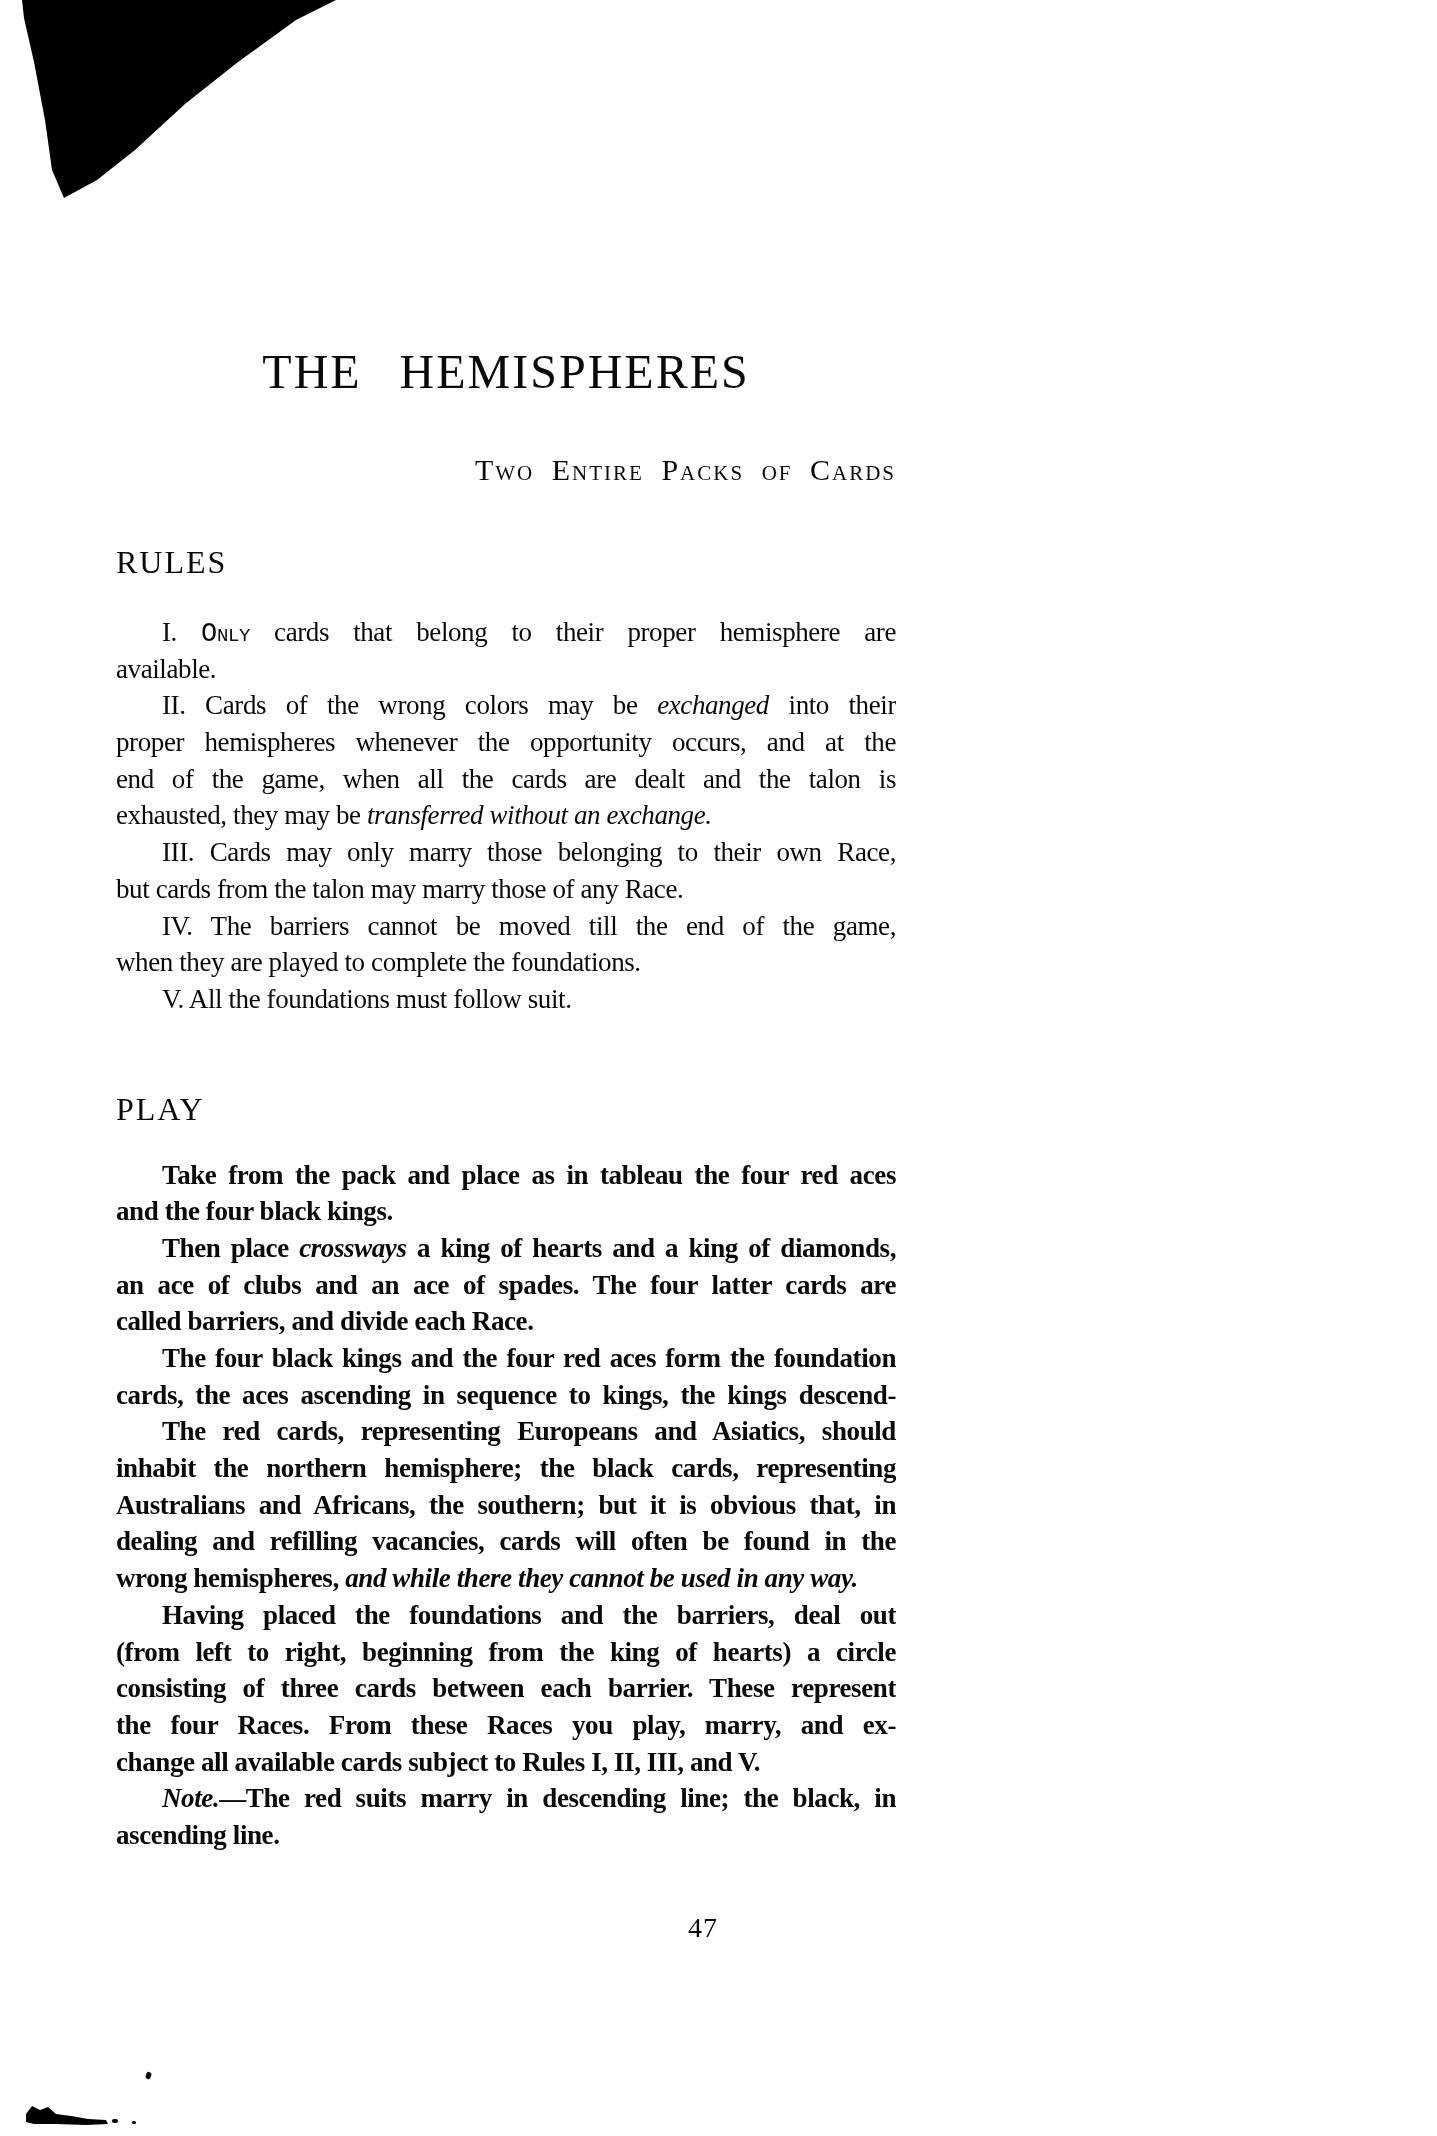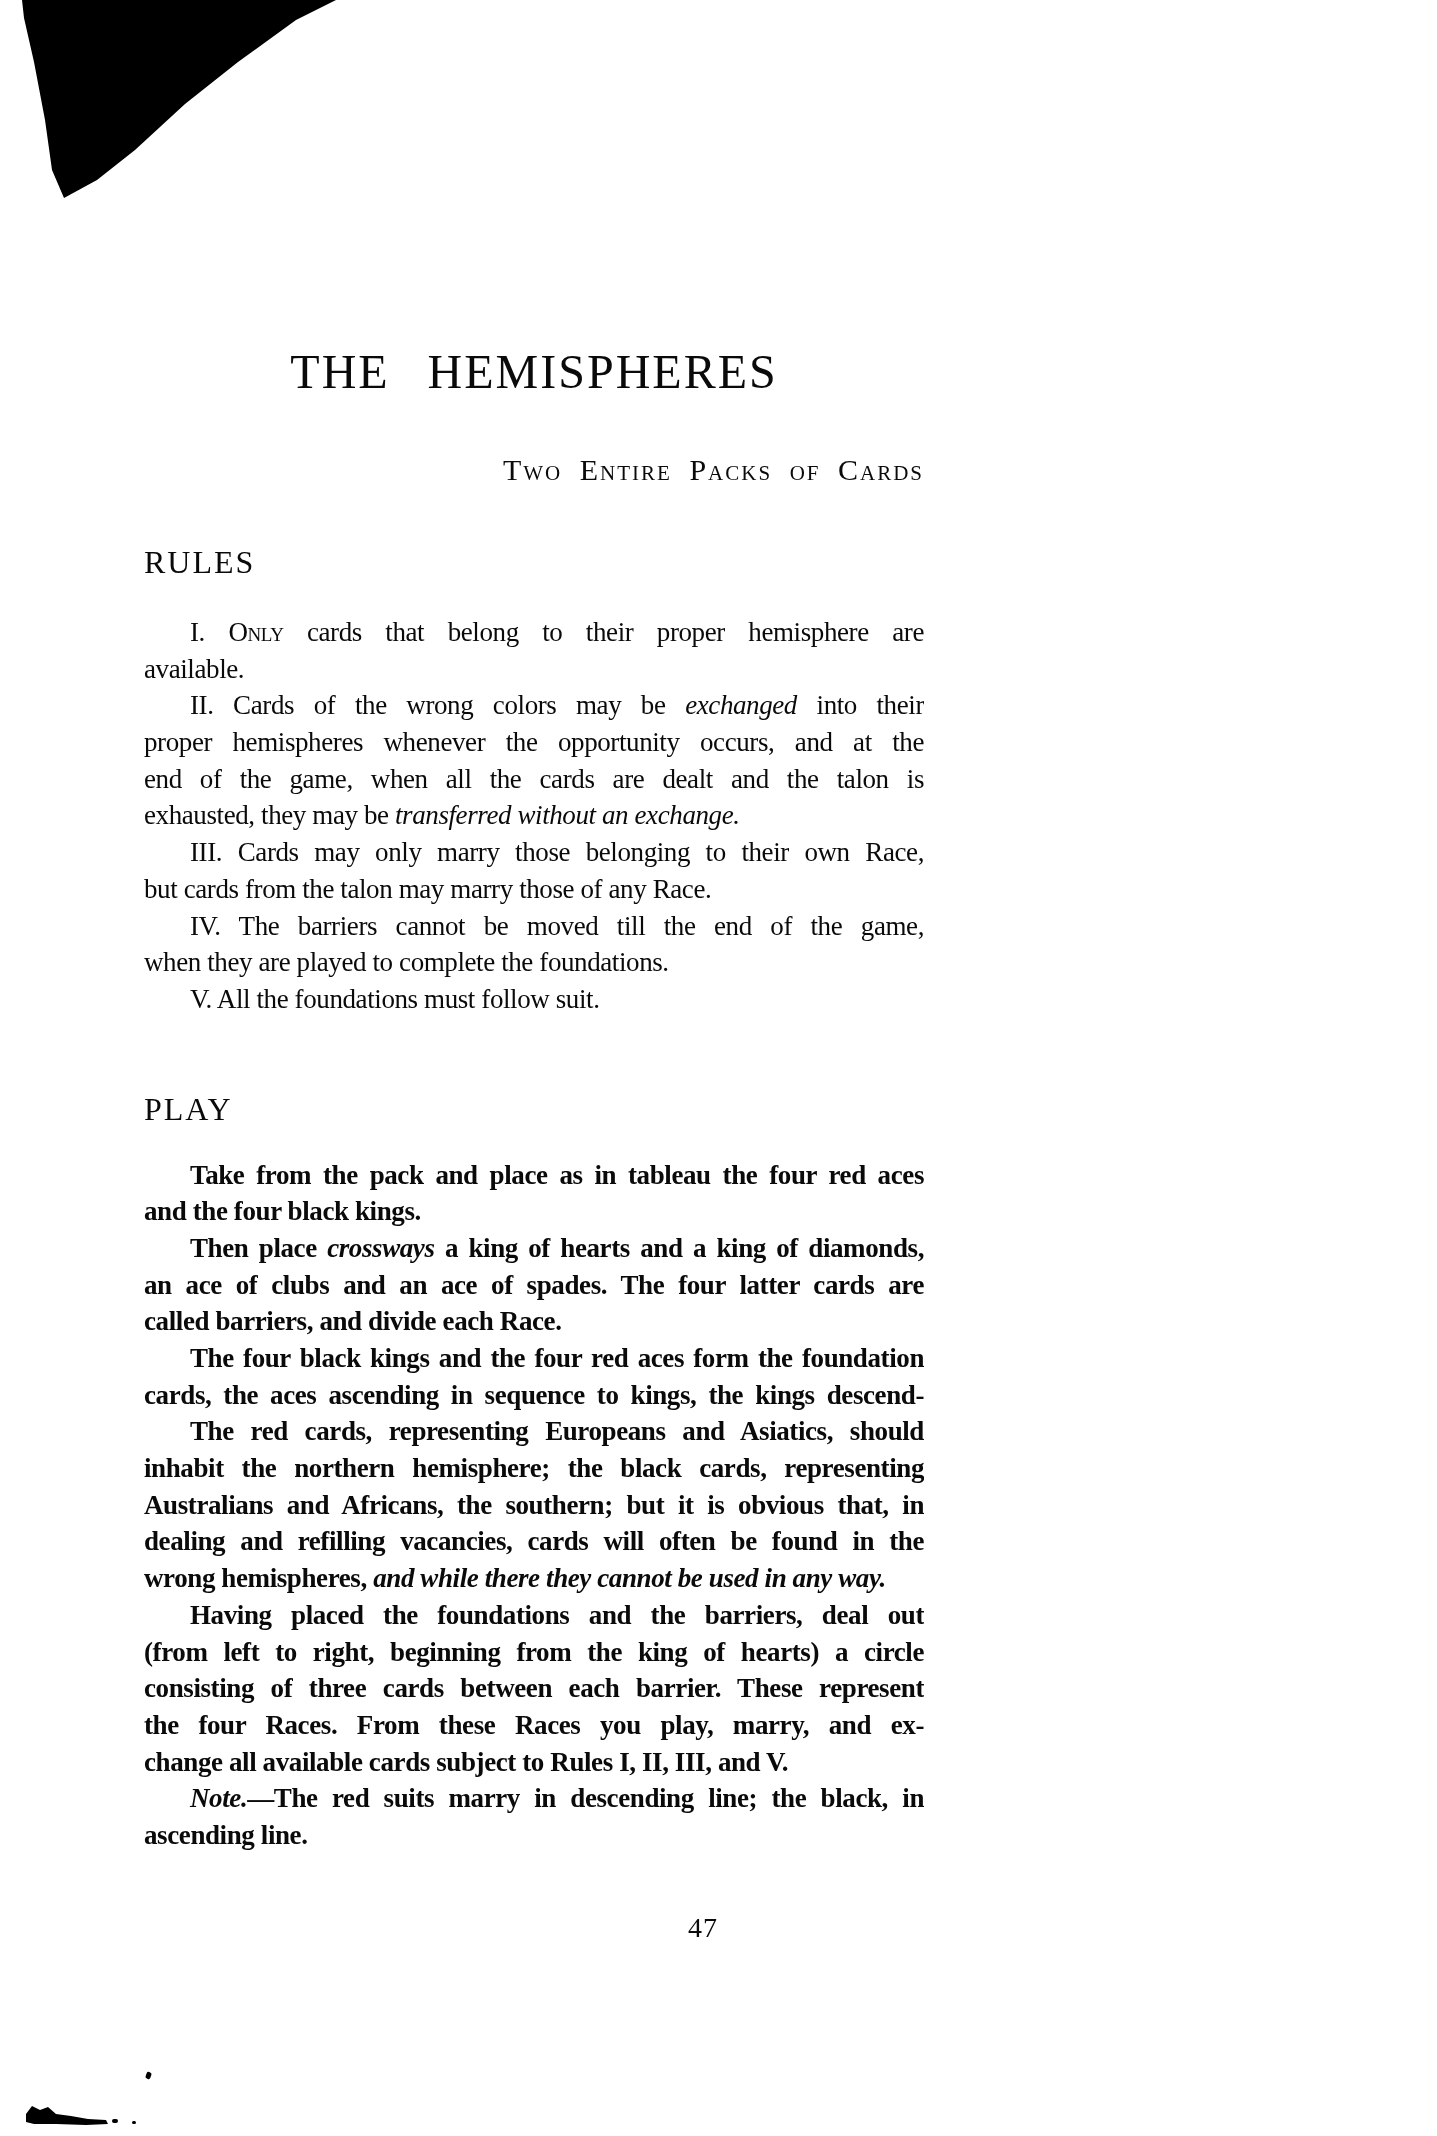--- a/index.html
+++ b/index.html
@@ -28,21 +28,21 @@
     clip-path: polygon(0 10px, 6px 2px, 14px 6px, 22px 3px, 30px 10px,
                        45px 12px, 62px 15px, 80px 16px, 82px 20px,
                        60px 21px, 30px 20px, 8px 20px, 0 18px);
   }
   .speck-a { position:absolute; left:146px; top:2072px; width:5px; height:7px; background:#000; border-radius:2px; transform:rotate(20deg); }
   .speck-b { position:absolute; left:112px; top:2119px; width:6px; height:4px; background:#000; border-radius:2px; }
   .speck-c { position:absolute; left:132px; top:2121px; width:4px; height:3px; background:#000; border-radius:2px; }
 
   .content {
     position: absolute;
-    left: 144px; top: 348px;
+    left: 116px; top: 348px;
     width: 780px;
   }
   .title {
     margin: 0;
     font-size: 48px;
     font-weight: normal;
     line-height: 1;
     text-align: center;
     letter-spacing: 2px;
     word-spacing: 24px;
@@ -71,21 +71,21 @@
   .tline {
     line-height: 36.7px;
     height: 36.7px;
     overflow: hidden;
     text-align: justify;
     text-align-last: justify;
   }
   .tline.last { text-align-last: left; }
   .tline.ind  { text-indent: 46px; }
   .i  { font-style: italic; }
-  .sc { font-variant: small-caps; }
+  .sc { font-variant: small-caps; font-family: Liberation Mono, monospace; }
   .page-number {
     position: absolute;
     left: 688px; top: 1912px;
     font-size: 28px;
     letter-spacing: 1px;
   }
 </style>
 </head>
 <body>
 

